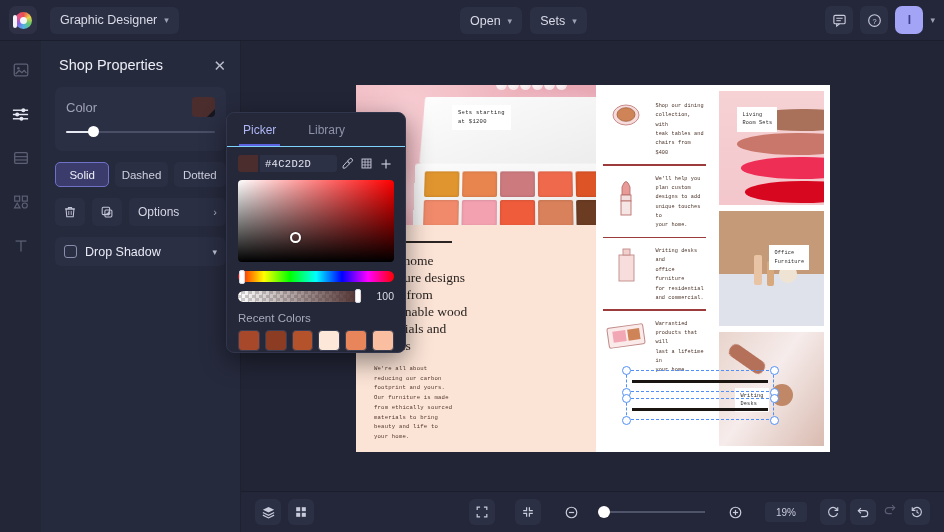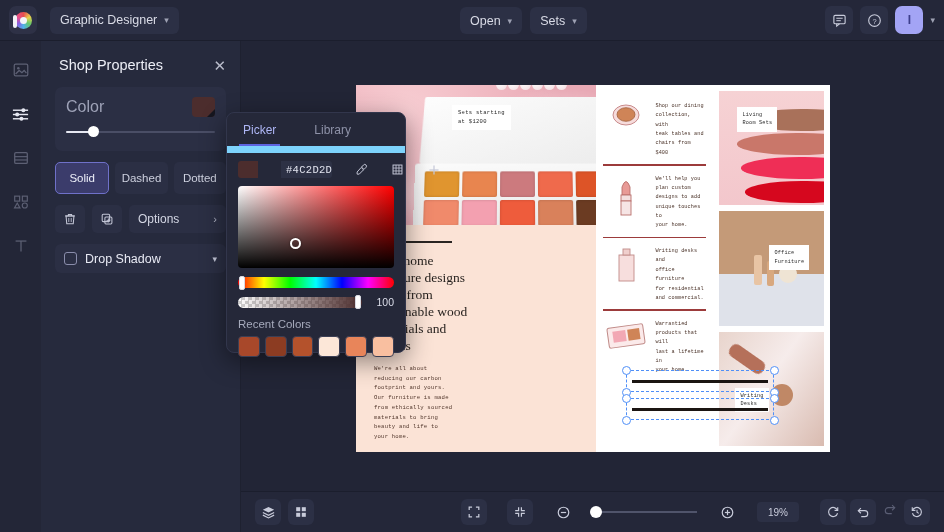--- a/index.html
+++ b/index.html
@@ -96,21 +96,21 @@
   .cbox.on { background: #4f6ef7; border-color: #4f6ef7; }
   .cbox.on::after {
     content: ""; width: 3.5px; height: 7px; border: solid #fff;
     border-width: 0 1.8px 1.8px 0; transform: rotate(42deg) translate(-0.5px,-1px);
   }
   .sec-label { font-size: 12.5px; color: #e8eaf4; flex: 1; }
   .caret { font-size: 9px; color: #c2c5d6; }
 
   .sec-body { padding: 10px 11px 13px 11px; }
   .row { display: flex; align-items: center; justify-content: space-between; }
-  .row-label { font-size: 16px; color: #9ea2b7; }
+  .row-label { font-size: 13px; color: #9ea2b7; }
   .swatch {
     width: 23px; height: 20px; border-radius: 4px; background: #4c2d2d;
     position: relative; cursor: pointer; overflow: hidden;
   }
   .swatch::after {
     content: ""; position: absolute; right: 0; bottom: 0;
     border-width: 0 0 8px 8px; border-style: solid; border-color: transparent transparent #15161f transparent;
   }
   .thick-row { margin-top: 14px; }
   .val-box {
@@ -126,21 +126,21 @@
     position: absolute; left: 0; top: 5px; height: 2px; width: 18%;
     background: #e6e8f2; border-radius: 1px;
   }
   .knob {
     position: absolute; left: 15%; top: 0; width: 11px; height: 11px;
     border-radius: 50%; background: #fff; cursor: pointer;
   }
 
   .seg { display: flex; margin: 11px 14px 0 14px; gap: 6px; }
   .seg-btn {
-    flex: 1; height: 32px; border-radius: 5px; background: #2b2f44;
+    flex: 1; height: 25px; border-radius: 5px; background: #2b2f44;
     display: flex; align-items: center; justify-content: center;
     font-size: 11.5px; color: #cdd0de; cursor: pointer;
   }
   .seg-btn.active { background: #3b3c6b; border: 1px solid #6f71c9; color: #eceef8; }
 
   .act-row { display: flex; gap: 7px; margin: 11px 14px 0 14px; }
   .act-sq {
     width: 30px; height: 28px; border-radius: 5px; background: #2b2f44;
     display: flex; align-items: center; justify-content: center;
     color: #c3c6d6; cursor: pointer;
@@ -155,27 +155,27 @@
     display: flex; align-items: center; padding: 0 9px; gap: 8px; cursor: pointer;
   }
   .cbox-off { width: 13px; height: 13px; border-radius: 3px; border: 1.4px solid #8a8dab; }
 
   
   .picker {
     position: absolute; left: 226px; top: 112px; width: 180px; height: 241px;
     background: #252839; border: 1px solid #32364c; border-radius: 8px;
     box-shadow: 0 8px 26px rgba(0,0,0,.45); z-index: 40;
   }
-  .pk-tabs { display: flex; gap: 12px; padding: 8px 12px 0 12px; border-bottom: 7px solid #7dd3fc; }
+  .pk-tabs { display: flex; gap: 6px; padding: 8px 12px 0 12px; border-bottom: 1px solid #7dd3fc; }
   .pk-tab {
     font-size: 12px; color: #8e92a8; padding: 2px 4px 7px 4px; margin-right: 18px;
     cursor: pointer; border-bottom: 2px solid transparent;
   }
   .pk-tab.active { color: #aeb6f5; border-bottom-color: #5d64e0; }
-  .pk-hexrow { display: flex; align-items: center; gap: 23px; padding: 8px 11px 0 11px; }
+  .pk-hexrow { display: flex; align-items: center; gap: 2px; padding: 8px 11px 0 11px; }
   .pk-sw {
     width: 20px; height: 17px; border-radius: 3px 0 0 3px; background: #4c2d2d; flex: 0 0 auto;
   }
   .pk-hex {
     flex: 1; height: 17px; background: #2d3145; border-radius: 0 3px 3px 0;
     display: flex; align-items: center; padding-left: 5px;
     font-size: 10.5px; color: #e2e4ef; font-family: "Liberation Mono", monospace;
     letter-spacing: .3px; cursor: text;
   }
   .pk-ico { width: 17px; height: 17px; display: flex; align-items: center; justify-content: center; color: #c5c8d8; cursor: pointer; }
@@ -307,21 +307,21 @@
     pointer-events: auto; cursor: pointer;
   }
   .sel-line { position: absolute; height: 2.6px; background: #1b1512; }
 
   
   .bottombar {
     position: absolute; left: 241px; bottom: 0; width: 703px; height: 41px;
     background: #242739; border-top: 1px solid #1b1e2d; display: flex; align-items: center;
   }
   .bb-left { position: absolute; left: 14px; display: flex; gap: 7px; }
-  .bb-center { position: absolute; left: 220px; display: flex; align-items: center; gap: 20px; }
+  .bb-center { position: absolute; left: 228px; display: flex; align-items: center; gap: 20px; }
   .bb-right { position: absolute; right: 14px; display: flex; gap: 4px; }
   .bb-sq {
     width: 26px; height: 26px; border-radius: 6px; background: #2c3045;
     display: flex; align-items: center; justify-content: center; color: #c8cbda; cursor: pointer;
   }
   .bb-ic { width: 20px; height: 20px; display: flex; align-items: center; justify-content: center; color: #c8cbda; cursor: pointer; }
   .bb-ic.dim { color: #5a5e74; }
   .zoom-track { width: 104px; height: 2px; background: #50546b; position: relative; cursor: pointer; }
   .zoom-knob {
     position: absolute; left: -5px; top: -5px; width: 12px; height: 12px;

